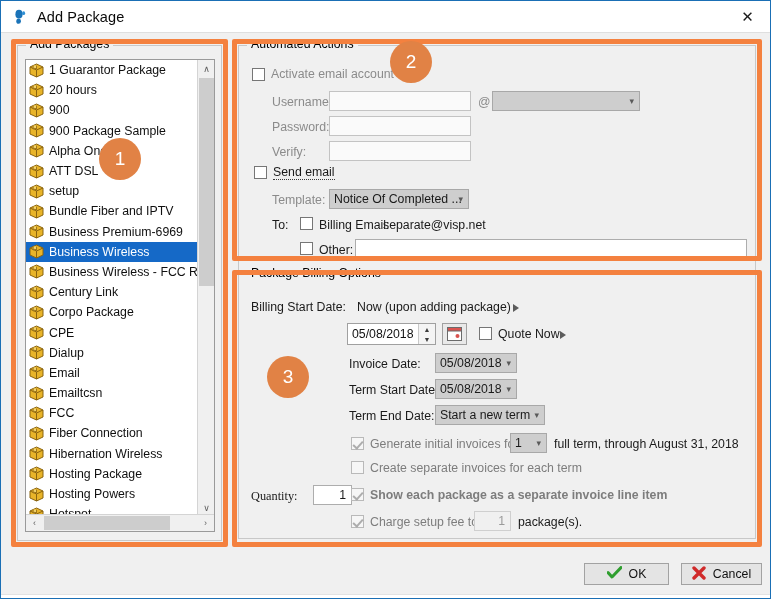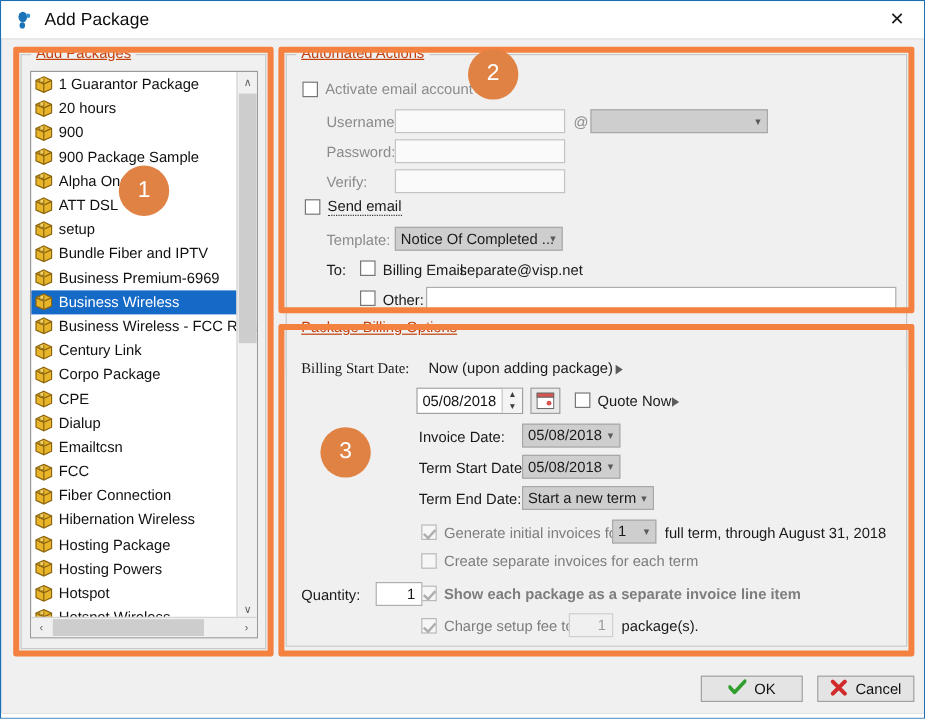--- a/index.html
+++ b/index.html
@@ -72,22 +72,21 @@
     position: absolute;
     border: 1px solid #c8c8c8;
     background: #f0f0f0;
   }
   .group-label {
     position: absolute;
     top: -9px; left: 8px;
     background: #f0f0f0;
     padding: 0 4px;
     font-size: 12.3px;
-    color: #c2410c;
-    text-decoration: underline;
+    color: #000000;
   }
 
   #grp-packages { left: 16px; top: 44px; width: 205px; height: 496px; }
   #grp-auto     { left: 237px; top: 44px; width: 518px; height: 265px; }
   #grp-billing  { left: 237px; top: 273px; width: 518px; height: 265px; }
 
   
   .listbox {
     position: absolute;
     left: 7px; top: 13px;
@@ -427,20 +426,29 @@
               </svg></span>
             <span>Dialup</span>
           </div>
           <div class="li">
             <span class="pkg-ico"><svg width="15" height="15" viewBox="0 0 15 15">
                 <path d="M7.5 1 L14 4 L14 11 L7.5 14 L1 11 L1 4 Z" fill="#e8b429" stroke="#8a6410" stroke-width="1"></path>
                 <path d="M1 4 L7.5 7 L14 4" fill="none" stroke="#8a6410" stroke-width="1"></path>
                 <path d="M7.5 7 L7.5 14" fill="none" stroke="#8a6410" stroke-width="1"></path>
                 <path d="M4.2 2.5 L4.2 6 L5.9 5.2 L7.5 6 L7.5 2.6" fill="#f5d46b" stroke="#8a6410" stroke-width=".8"></path>
               </svg></span>
+            <span>Email</span>
+          </div>
+          <div class="li">
+            <span class="pkg-ico"><svg width="15" height="15" viewBox="0 0 15 15">
+                <path d="M7.5 1 L14 4 L14 11 L7.5 14 L1 11 L1 4 Z" fill="#e8b429" stroke="#8a6410" stroke-width="1"></path>
+                <path d="M1 4 L7.5 7 L14 4" fill="none" stroke="#8a6410" stroke-width="1"></path>
+                <path d="M7.5 7 L7.5 14" fill="none" stroke="#8a6410" stroke-width="1"></path>
+                <path d="M4.2 2.5 L4.2 6 L5.9 5.2 L7.5 6 L7.5 2.6" fill="#f5d46b" stroke="#8a6410" stroke-width=".8"></path>
+              </svg></span>
             <span>Emailtcsn</span>
           </div>
           <div class="li">
             <span class="pkg-ico"><svg width="15" height="15" viewBox="0 0 15 15">
                 <path d="M7.5 1 L14 4 L14 11 L7.5 14 L1 11 L1 4 Z" fill="#e8b429" stroke="#8a6410" stroke-width="1"></path>
                 <path d="M1 4 L7.5 7 L14 4" fill="none" stroke="#8a6410" stroke-width="1"></path>
                 <path d="M7.5 7 L7.5 14" fill="none" stroke="#8a6410" stroke-width="1"></path>
                 <path d="M4.2 2.5 L4.2 6 L5.9 5.2 L7.5 6 L7.5 2.6" fill="#f5d46b" stroke="#8a6410" stroke-width=".8"></path>
               </svg></span>
             <span>FCC</span>
@@ -550,21 +558,21 @@
     <span class="lbl" style="left:144px; top:172px;">separate@visp.net</span>
 
     <div class="chk" style="left:61px; top:196px;"></div>
     <span class="lbl" style="left:80px; top:197px;">Other:</span>
     <div class="txtin" style="left:116px; top:193px; width:392px; height:20px;"></div>
   </div>
 
   <div class="group" id="grp-billing">
     <span class="group-label">Package Billing Options</span>
 
-    <span class="lbl" style="left:12px; top:25px;font-family:Liberation Serif, serif;">Billing Start Date:</span>
+    <span class="lbl" style="left:12px; top:25px;">Billing Start Date:</span>
     <span class="lbl" style="left:118px; top:25px;">Now (upon adding package)</span>
     <span class="arrow-right" style="left:274px; top:29px;"></span>
 
     <div class="spinner" style="left:108px; top:48px;">
       <span>05/08/2018</span>
       <div class="spin-btns">
         <div>▲</div>
         <div>▼</div>
       </div>
     </div>
@@ -601,21 +609,21 @@
     <span class="lbl dim2" style="left:131px; top:162px;">Generate initial invoices for</span>
     <div class="combo" style="left:271px; top:158px; width:37px; height:20px;">
       <span>1</span>
       <span class="caret">▾</span>
     </div>
     <span class="lbl" style="left:315px; top:162px;">full term, through  August 31, 2018</span>
 
     <div class="chk disabled" style="left:112px; top:186px;"></div>
     <span class="lbl dim2" style="left:131px; top:186px;">Create separate invoices for each term</span>
 
-    <span class="lbl" style="left:12px; top:214px;">Quantity:</span>
+    <span class="lbl" style="left:12px; top:214px;font-family:Liberation Serif, serif;">Quantity:</span>
     <div class="txtin num" style="left:74px; top:210px; width:39px; height:20px;">1</div>
     <div class="chk disabled checked-dim" style="left:112px; top:213px;"></div>
     <span class="lbl dim2" style="left:131px; top:213px;font-weight:bold;">Show each package as a separate invoice line item</span>
 
     <div class="chk disabled checked-dim" style="left:112px; top:240px;"></div>
     <span class="lbl dim2" style="left:131px; top:240px;">Charge setup fee to</span>
     <div class="txtin num disabled" style="left:235px; top:236px; width:37px; height:20px;">1</div>
     <span class="lbl" style="left:279px; top:240px;">package(s).</span>
   </div>
 

